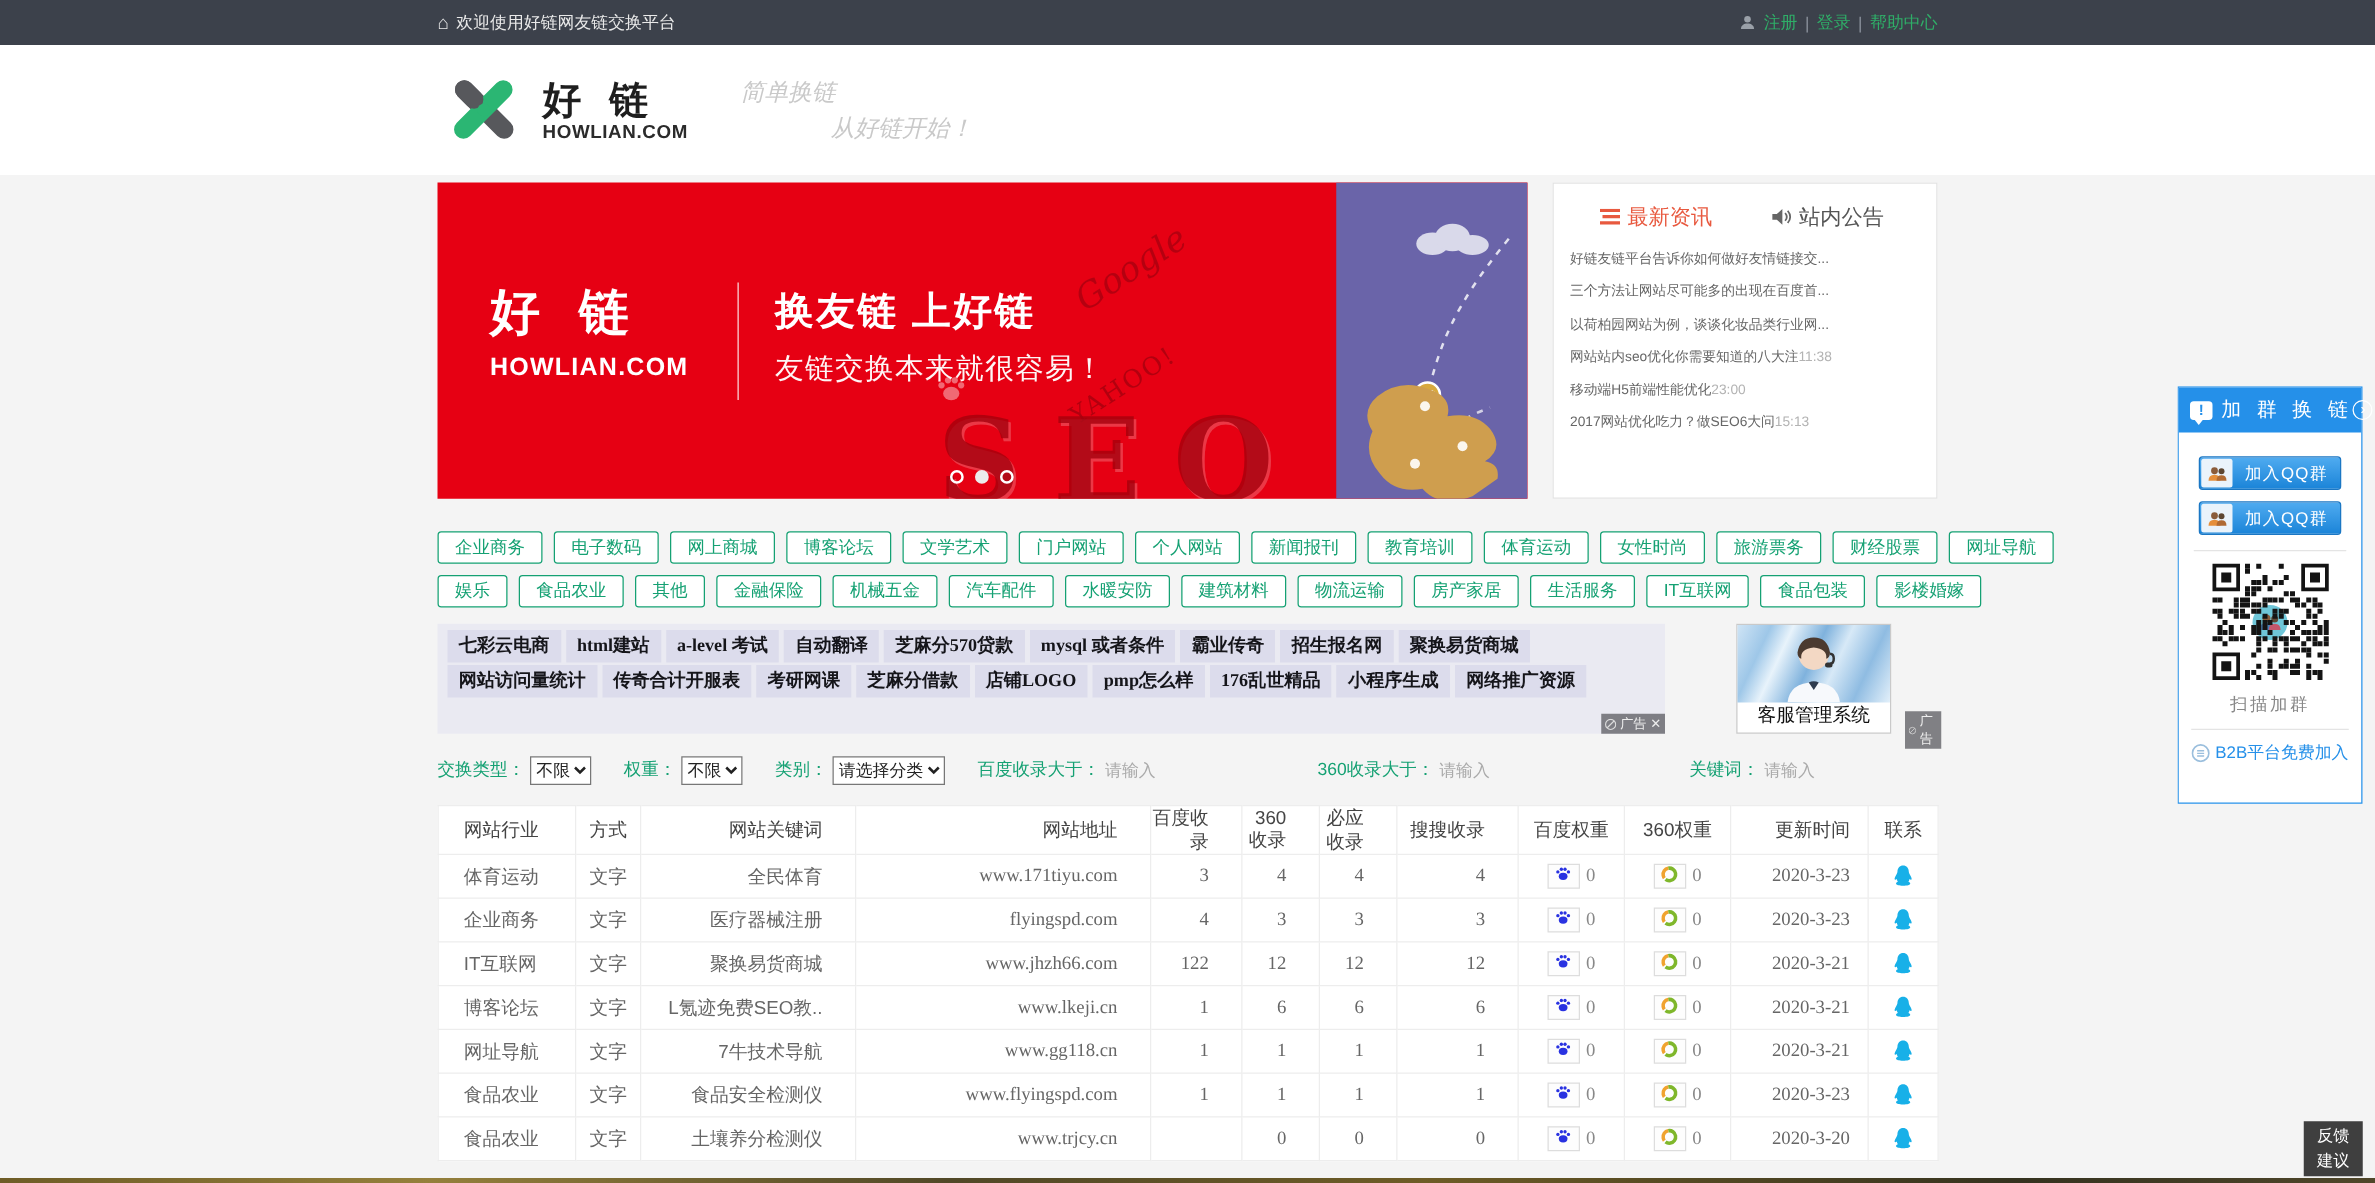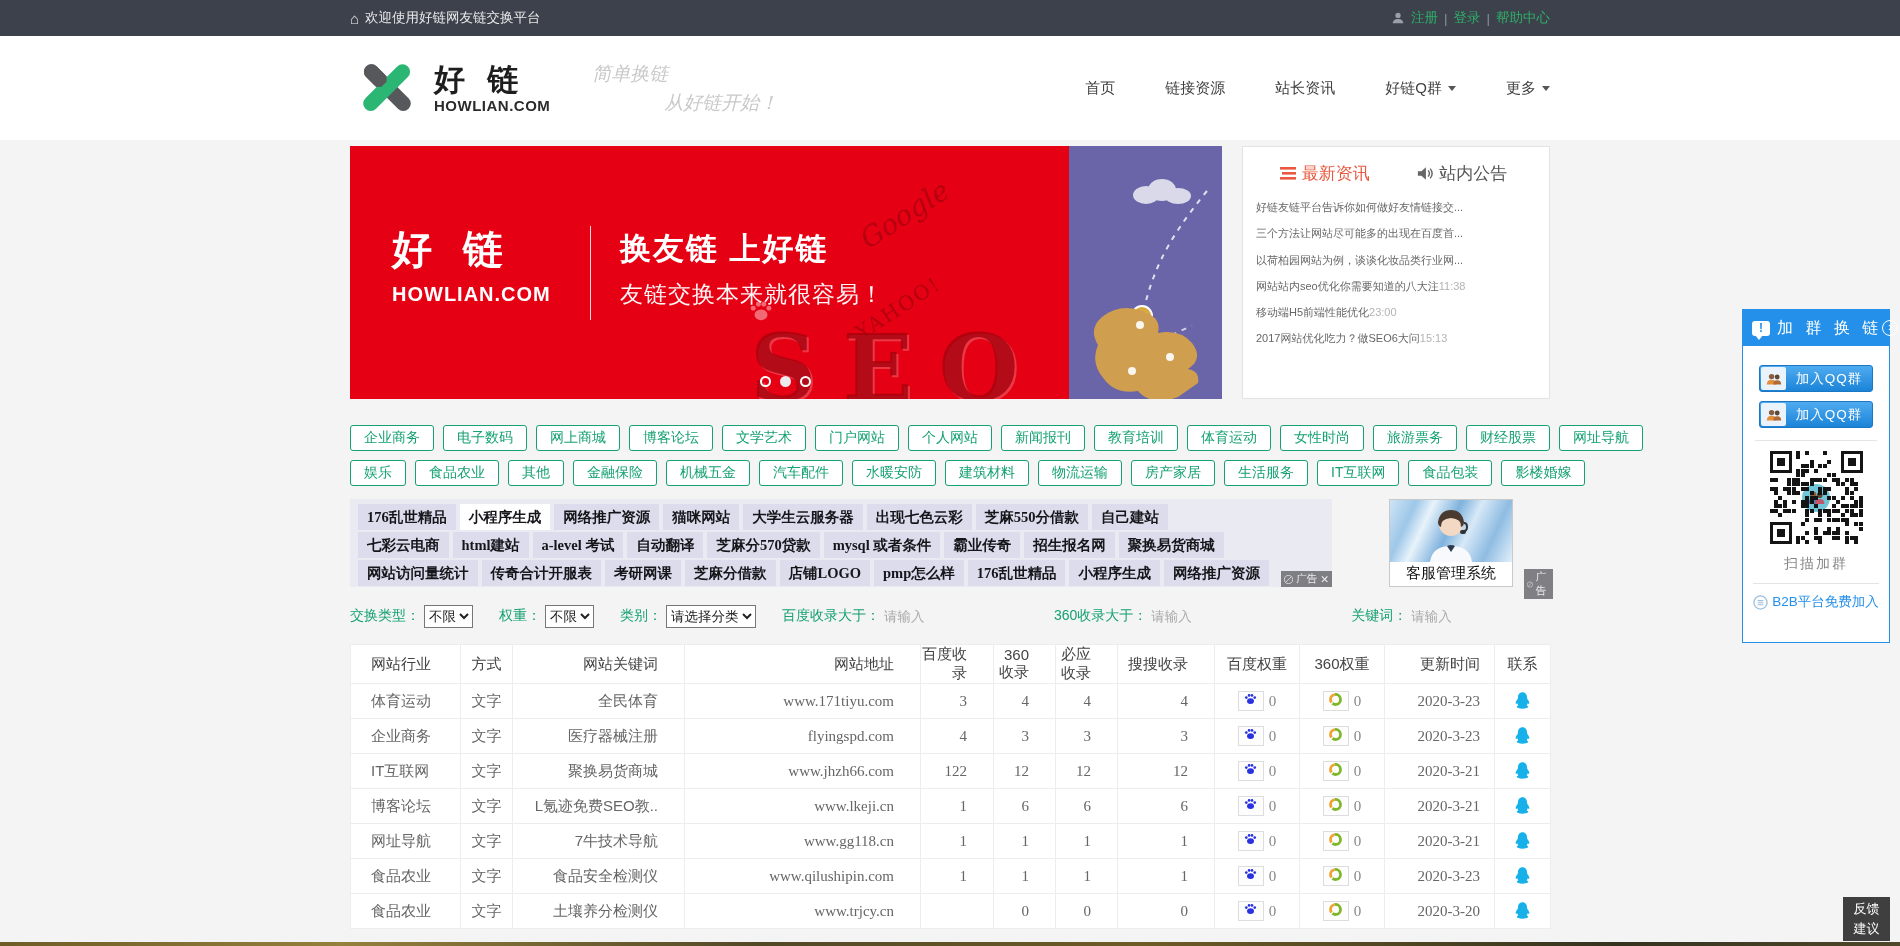--- a/index.html
+++ b/index.html
@@ -161,32 +161,20 @@
       <circle cx="37" cy="37" r="5" fill="#2bb673"></circle>
     </svg>
     <div class="logo-txt">
       <div class="logo-cn">好 链</div>
       <div class="logo-en">HOWLIAN.COM</div>
     </div>
     <div class="slogan">
       <div>简单换链</div>
       <div class="l2">从好链开始！</div>
     </div>
-    <ul class="nav">
-
-        <li><span>首页</span></li>
-
-        <li><span>链接资源</span></li>
-
-        <li><span>站长资讯</span></li>
-
-        <li><span>好链Q群</span><span class="caret"></span></li>
-
-        <li><span>更多</span><span class="caret"></span></li>
-      </ul>
   </div>
 </div>
 
 <div class="container">
 
   <div class="hero">
     <div class="banner">
       <div class="slice">
         <svg class="cloud" viewBox="0 0 66 26">
             <ellipse cx="18" cy="17" rx="13" ry="9" fill="#d9d9ea"></ellipse>
@@ -272,21 +260,20 @@
     <div class="cat-row">
       
     <span class="cat-btn">企业商务</span><span class="cat-btn">电子数码</span><span class="cat-btn">网上商城</span><span class="cat-btn">博客论坛</span><span class="cat-btn">文学艺术</span><span class="cat-btn">门户网站</span><span class="cat-btn">个人网站</span><span class="cat-btn">新闻报刊</span><span class="cat-btn">教育培训</span><span class="cat-btn">体育运动</span><span class="cat-btn">女性时尚</span><span class="cat-btn">旅游票务</span><span class="cat-btn">财经股票</span><span class="cat-btn">网址导航</span></div>
     <div class="cat-row">
       
     <span class="cat-btn">娱乐</span><span class="cat-btn">食品农业</span><span class="cat-btn">其他</span><span class="cat-btn">金融保险</span><span class="cat-btn">机械五金</span><span class="cat-btn">汽车配件</span><span class="cat-btn">水暖安防</span><span class="cat-btn">建筑材料</span><span class="cat-btn">物流运输</span><span class="cat-btn">房产家居</span><span class="cat-btn">生活服务</span><span class="cat-btn">IT互联网</span><span class="cat-btn">食品包装</span><span class="cat-btn">影楼婚嫁</span></div>
   </div>
 
   <div class="adrow">
     <div class="tags" id="tag-rows">
-      <div class="tag-row"><span class="tag">176乱世精品</span><span class="tag hl">小程序生成</span><span class="tag">网络推广资源</span><span class="tag">猫咪网站</span><span class="tag">大学生云服务器</span><span class="tag">出现七色云彩</span><span class="tag">芝麻550分借款</span><span class="tag">自己建站</span></div>
         <div class="tag-row"><span class="tag">七彩云电商</span><span class="tag">html建站</span><span class="tag">a-level 考试</span><span class="tag">自动翻译</span><span class="tag">芝麻分570贷款</span><span class="tag">mysql 或者条件</span><span class="tag">霸业传奇</span><span class="tag">招生报名网</span><span class="tag">聚换易货商城</span></div>
         <div class="tag-row"><span class="tag">网站访问量统计</span><span class="tag">传奇合计开服表</span><span class="tag">考研网课</span><span class="tag">芝麻分借款</span><span class="tag">店铺LOGO</span><span class="tag">pmp怎么样</span><span class="tag">176乱世精品</span><span class="tag">小程序生成</span><span class="tag">网络推广资源</span></div>
         <span class="ad-badge badge1">
         <svg width="9" height="9" viewBox="0 0 10 10">
             <circle cx="5" cy="5" r="4.5" fill="none" stroke="#ddd"></circle>
             <path d="M2 8 L8 2" stroke="#ddd"></path>
           </svg>
         <span>广告</span>
         <span>✕</span>
       </span>
@@ -524,21 +511,21 @@
             <svg width="21" height="21" viewBox="0 0 24 24" fill="#18b0e8">
               <path d="M12 1.5c3.1 0 5.2 2.5 5.2 5.8 0 1 .7 2.2 1.4 3.4.9 1.5 1.6 3.1 1 3.8-.4.4-1.1.1-1.8-.5-.1 1-.5 1.8-1 2.5.9.3 1.7.9 1.7 1.6 0 1.2-2.6 2.1-6.5 2.1s-6.5-.9-6.5-2.1c0-.7.8-1.3 1.7-1.6-.5-.7-.9-1.5-1-2.5-.7.6-1.4.9-1.8.5-.6-.7.1-2.3 1-3.8.7-1.2 1.4-2.4 1.4-3.4 0-3.3 2.1-5.8 5.2-5.8z"></path>
             </svg>
           </td>
         </tr>
 
         <tr>
           <td class="ta-l">食品农业</td>
           <td class="ta-c">文字</td>
           <td class="ta-r">食品安全检测仪</td>
-          <td class="ta-r c-url">www.qilushipin.com</td>
+          <td class="ta-r c-url">www.flyingspd.com</td>
           <td class="ta-r serif">1</td>
           <td class="ta-r serif">1</td>
           <td class="ta-r serif">1</td>
           <td class="ta-r serif">1</td>
           <td class="wcell">
             <span class="wbox"><svg width="15" height="14" viewBox="0 0 24 24" fill="#2932e1">
                 <ellipse cx="12" cy="15.5" rx="6" ry="5"></ellipse>
                 <circle cx="4.8" cy="9.5" r="2.3"></circle>
                 <circle cx="9.6" cy="5.8" r="2.3"></circle>
                 <circle cx="14.6" cy="5.8" r="2.3"></circle>

